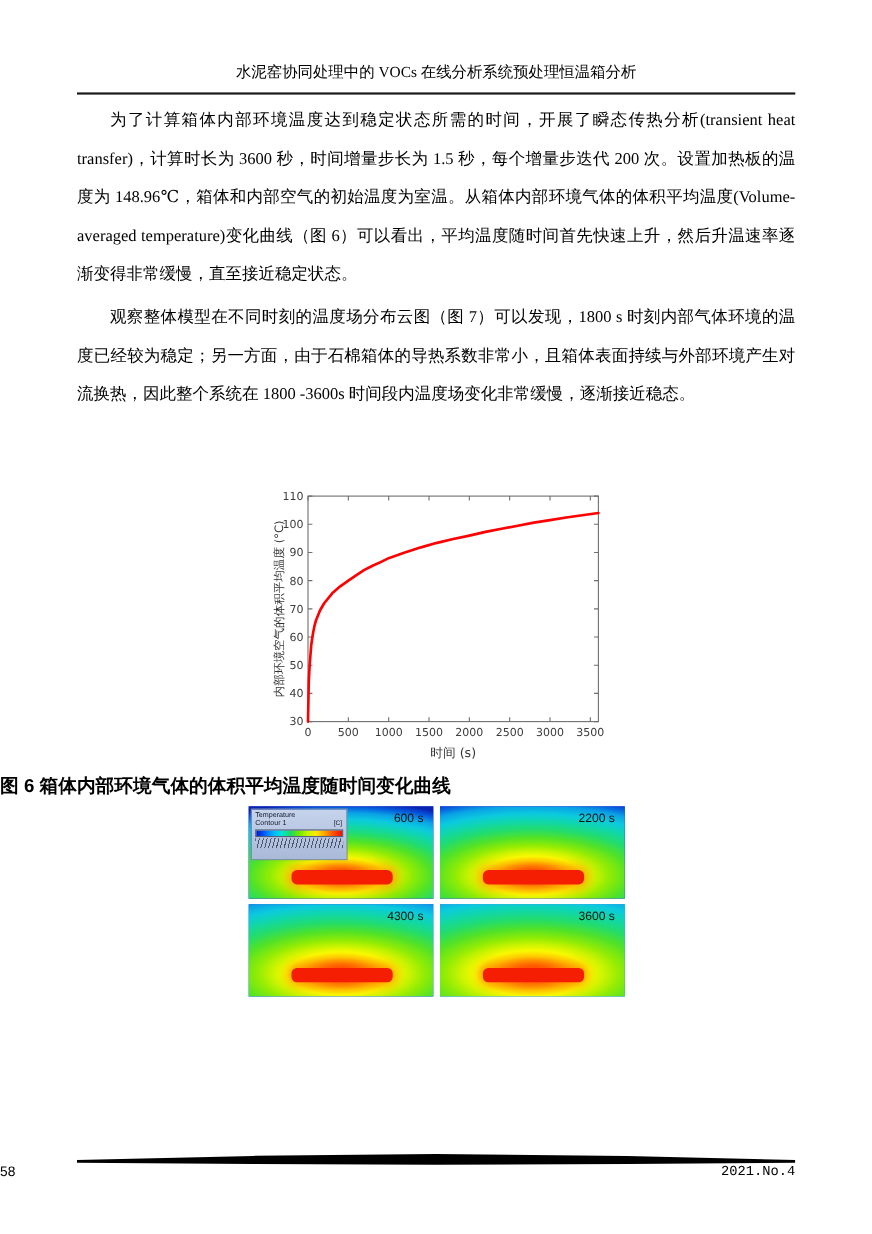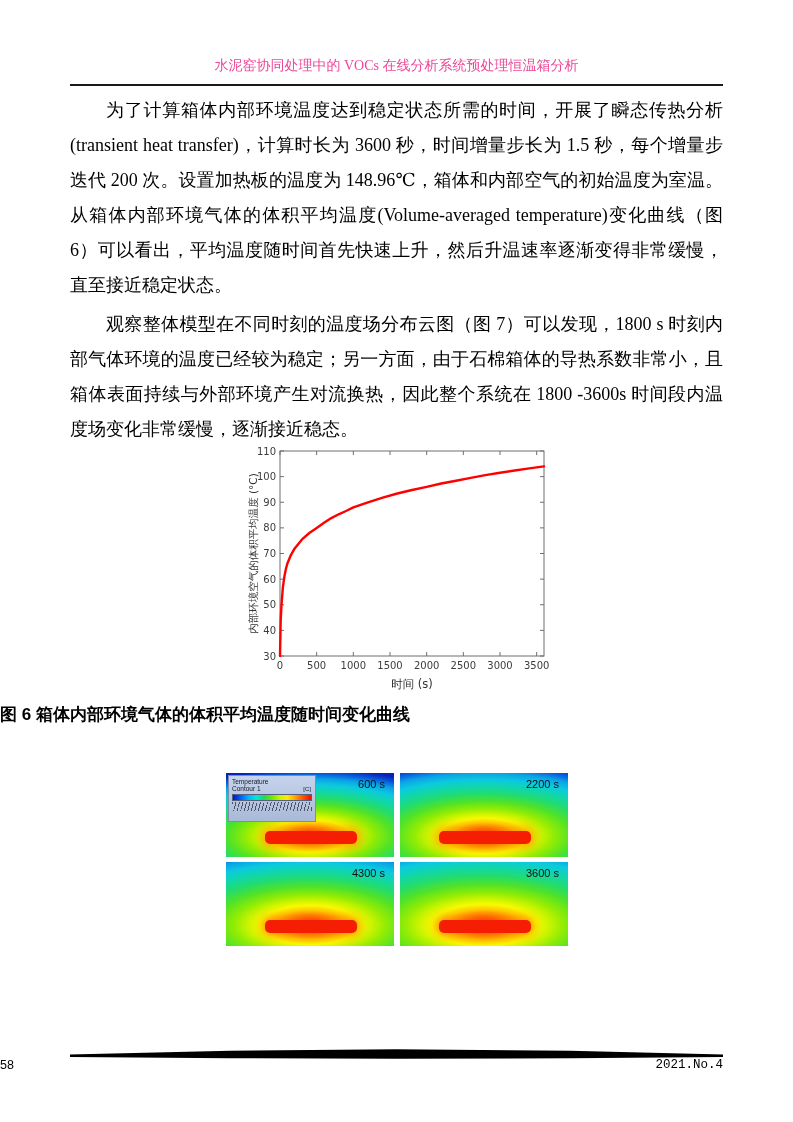--- a/index.html
+++ b/index.html
@@ -3,41 +3,41 @@
 <meta charset="utf-8">
 <style>
   * { margin:0; padding:0; box-sizing:border-box; }
   html,body { background:#ffffff; }
   .page {
     position:relative; width:793px; height:1122px; background:#fff;
     font-family:"Liberation Serif","DejaVu Serif",serif; color:#000; overflow:hidden;
   }
   .header-title {
     position:absolute; top:57px; left:70px; width:653px;
-    text-align:center; font-size:14px; color:#ec4899;
+    text-align:center; font-size:14px; color:#000000;
   }
   .header-rule {
     position:absolute; top:84px; left:70px; width:653px;
     border-top:2px solid #1a1a1a;
   }
   .body-text {
     position:absolute; top:93px; left:70px; width:653px;
-    font-size:18px; line-height:35px; text-align:justify;
+    font-size:15px; line-height:35px; text-align:justify;
   }
   .body-text p { text-indent:2em; margin-bottom:4px; }
   
   .fig6 { position:absolute; top:445px; left:247px; width:320px; height:253px; background:#fff; }
   .caption { position:absolute; left:0; width:100%; text-align:left;
     font-family:"Liberation Sans","DejaVu Sans",sans-serif; font-weight:bold; font-size:17px; }
   .caption6 { top:703px; }
   .caption7 { top:999px; }
   
   .fig7 {
     position:absolute; top:733px; left:226px; width:390px;
-    display:grid; grid-template-columns:repeat(2,168px); grid-auto-rows:84px; gap:5px 6px;margin-top:40px;
+    display:grid; grid-template-columns:repeat(2,168px); grid-auto-rows:84px; gap:5px 6px;
   }
   .panel { position:relative; overflow:hidden; background:var(--edge,#0823b4); }
   .panel .field {
     position:absolute; inset:0;
     background: radial-gradient(var(--rx,110%) var(--ry,88%) at 50% 75%,
       #f81400 0%, #ff4e00 8%, #ff9000 13%, #ffcc00 18%, #f8fa00 24%,
       #ccf400 30%, #92ec04 37%, #50e228 47%, #22dc6e 57%, #10d6ac 67%,
       #0ccade 76%, #0aa2e6 85%, #0658dc 93%, var(--edge,#0823b4) 100%);
   }
   .stage-0 { --rx:104%; --ry:80%; --edge:#0823b4; }

